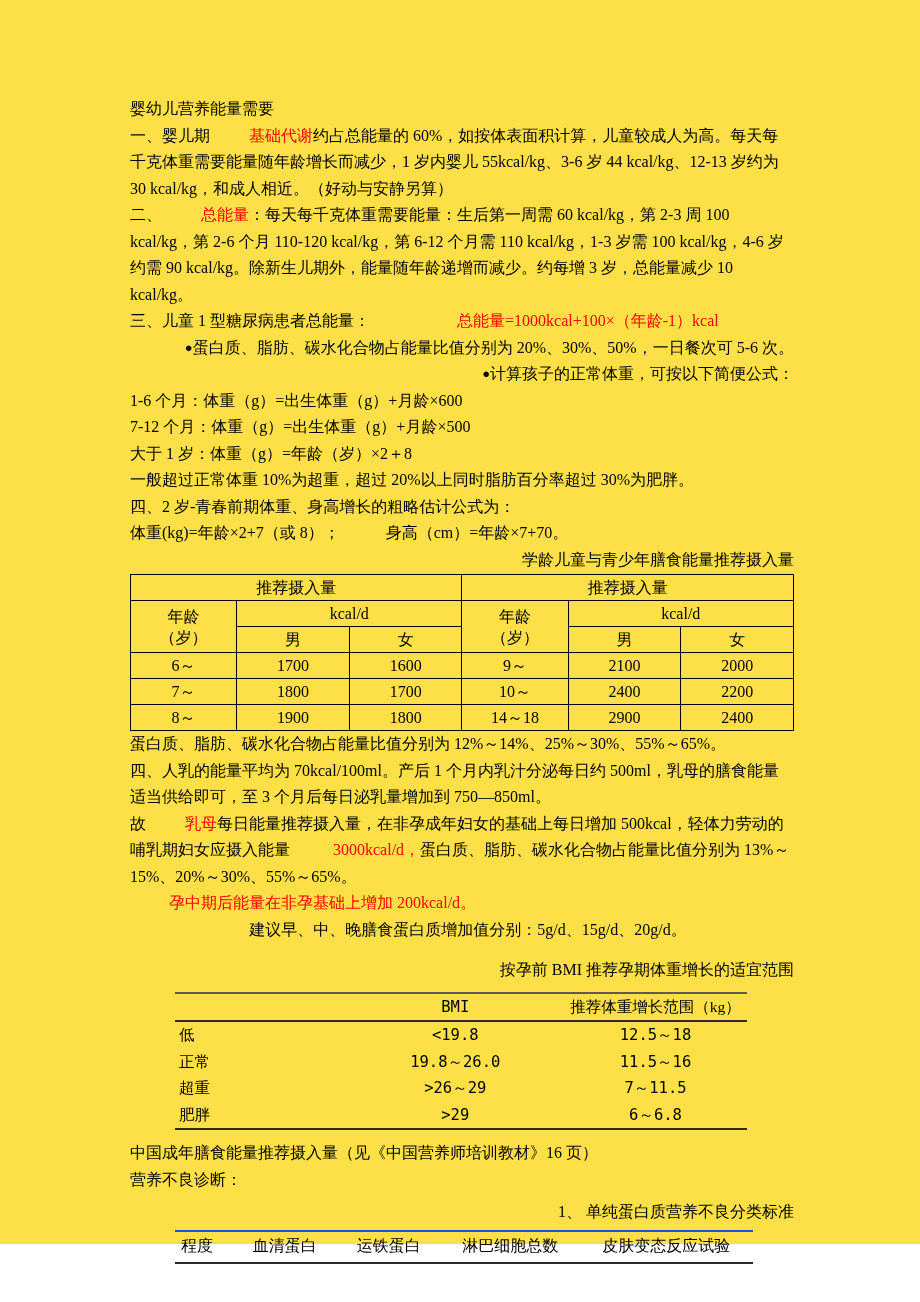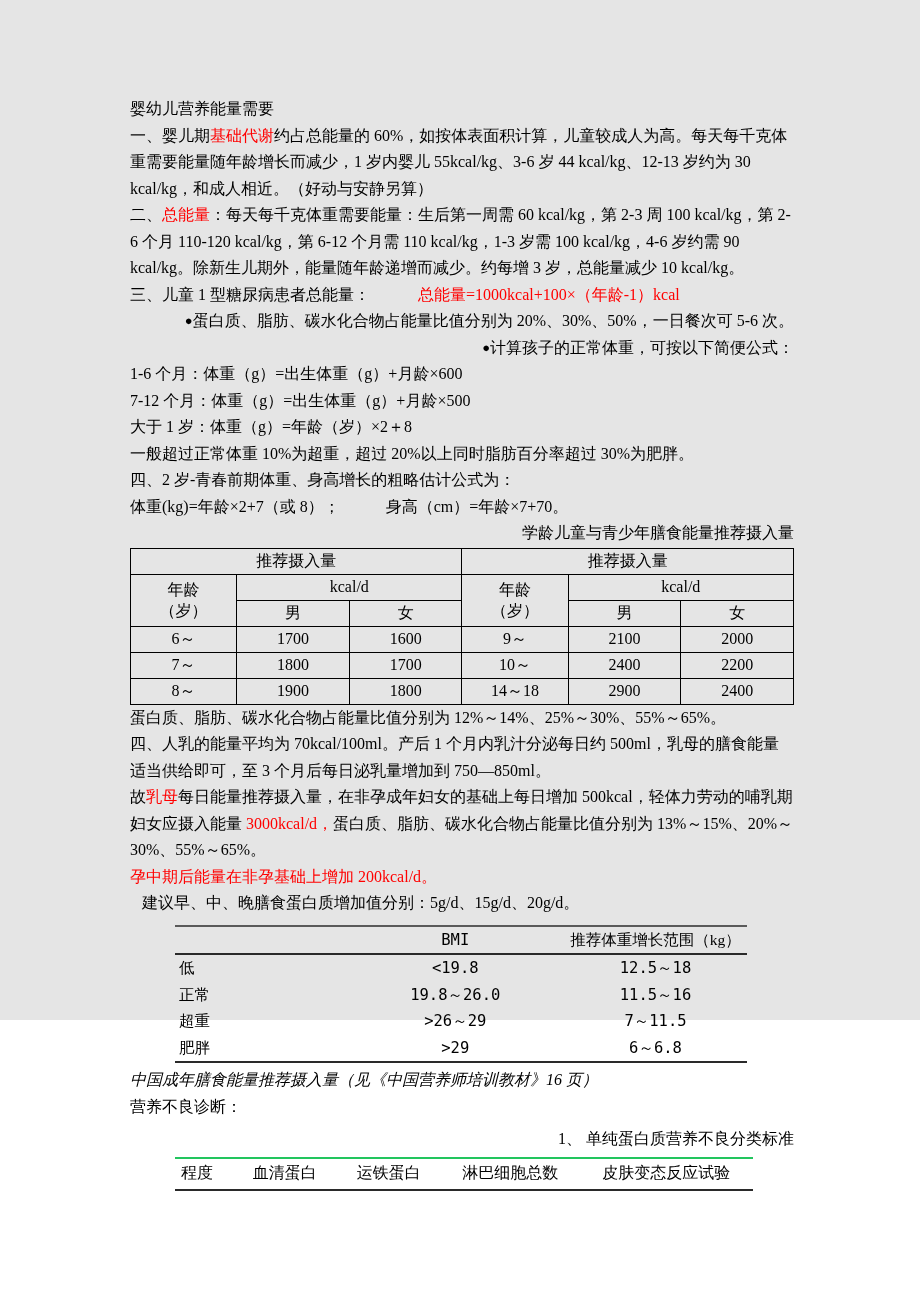--- a/index.html
+++ b/index.html
@@ -1,56 +1,56 @@
 <!DOCTYPE html>
 <html style="--emphasis-red: #FF0000;"><head>
 <meta charset="utf-8">
 <style>
   html,body{margin:0;padding:0;background:#ffffff;}
   body{width:920px;height:1302px;overflow:hidden;}
   .page{
     box-sizing:border-box;
-    width:920px;height:1020px;
+    width:920px;height:1244px;
     padding:96px 126px 0 130px;
     font-family:"Liberation Serif","DejaVu Serif",serif;
     font-size:16px;line-height:26.5px;color:#000;
-    background:#e5e5e5;
+    background:#fde047;
   }
   p{margin:0;padding:0;}
-  .red{color:var(--emphasis-red,#ff0000);}
+  .red{color:var(--emphasis-red,#ff0000);padding-left:39px;}
   .center-title{text-align:right;}
   .spacer-48{display:inline-block;width:48px;}
   .spacer-46{display:inline-block;width:46px;}
   .bullet-line{padding-left:10px;text-align:right;}
   .bullet{display:inline-block;width:30px;font-size:13px;vertical-align:1px;}
-  .indent1{padding-left:12px;}
+  .indent1{padding-left:12px;text-align:center;}
 
   
   table.t-intake{width:100%;border-collapse:collapse;table-layout:fixed;margin-top:1px;}
   table.t-intake td{border:1px solid #000;text-align:center;padding:0;height:25px;line-height:22px;font-size:16px;}
   table.t-intake td.age-cell{line-height:21px;}
   table.t-intake td.age-cell span{display:block;}
 
   
   table.t-bmi{border-collapse:collapse;width:572px;margin:8px 0 0 45px;table-layout:fixed;
     border-top:2px solid #5a5a5a;border-bottom:2px solid #2a2a2a;}
   table.t-bmi td{padding:0;height:25px;font-size:15.5px;}
   table.t-bmi tr.hdr td{border-bottom:2px solid #2a2a2a;text-align:center;}
   table.t-bmi td.c1{text-align:left;padding-left:4px;}
   table.t-bmi td.c2,table.t-bmi td.c3{text-align:center;}
   .mono{font-family:"DejaVu Sans Mono","Liberation Mono",monospace;}
 
   
   table.t-maln{border-collapse:collapse;width:578px;margin:4px 0 0 45px;table-layout:fixed;
-    border-top:2px solid #22c55e;}
+    border-top:2px solid #1d4ed8;}
   table.t-maln td{padding:0;height:30px;text-align:center;font-size:16px;border-bottom:2px solid #2a2a2a;}
   table.t-maln td.first{text-align:left;padding-left:6px;}
 
   .mt14{margin-top:14px;}
-  .mt10{margin-top:4px;font-style:italic;}
+  .mt10{margin-top:10px;}
   .mt6{margin-top:6px;}
 </style>
 </head>
 <body>
 
 <div class="page">
 
   <p>婴幼儿营养能量需要</p>
 
   <p><span>一、婴儿期</span><span class="red">基础代谢</span><span>约占总能量的 60%，如按体表面积计算，儿童较成人为高。每天每千克体重需要能量随年龄增长而减少，1 岁内婴儿 55kcal/kg、3-6 岁 44 kcal/kg、12-13 岁约为 30 kcal/kg，和成人相近。（好动与安静另算）</span></p>
@@ -136,20 +136,21 @@
   <p>蛋白质、脂肪、碳水化合物占能量比值分别为 12%～14%、25%～30%、55%～65%。</p>
 
   <p>四、人乳的能量平均为 70kcal/100ml。产后 1 个月内乳汁分泌每日约 500ml，乳母的膳食能量适当供给即可，至 3 个月后每日泌乳量增加到 750—850ml。</p>
 
   <p><span>故</span><span class="red">乳母</span><span>每日能量推荐摄入量，在非孕成年妇女的基础上每日增加 500kcal，轻体力劳动的哺乳期妇女应摄入能量 </span><span class="red">3000kcal/d，</span><span>蛋白质、脂肪、碳水化合物占能量比值分别为 13%～15%、20%～30%、55%～65%。</span></p>
 
   <p class="red">孕中期后能量在非孕基础上增加 200kcal/d。</p>
 
   <p class="indent1">建议早、中、晚膳食蛋白质增加值分别：5g/d、15g/d、20g/d。</p>
 
+  <p class="center-title mt14">按孕前 BMI 推荐孕期体重增长的适宜范围</p>
 
   <table class="t-bmi">
     <colgroup>
         <col style="width:30%">
         <col style="width:38%">
         <col style="width:32%">
       </colgroup>
     <tbody>
         <tr class="hdr">
       <td class="c1"></td>

